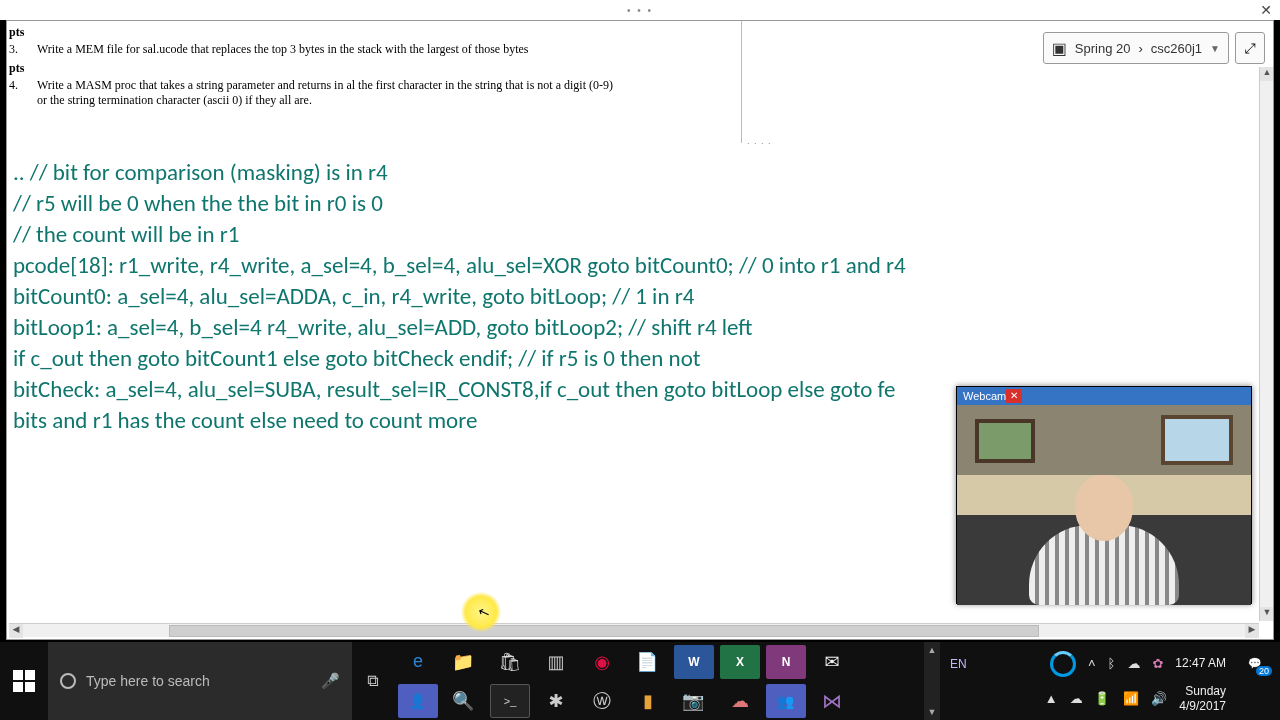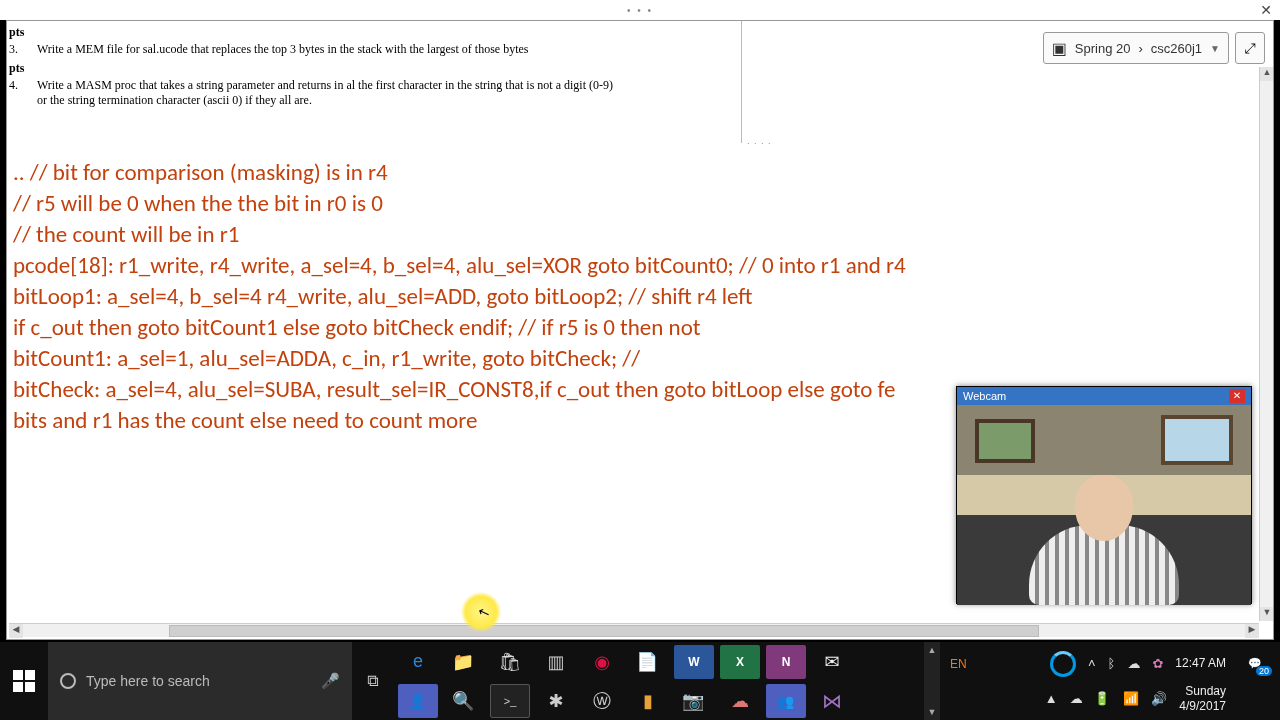--- a/index.html
+++ b/index.html
@@ -53,21 +53,21 @@
   }
   .sep-dots {
     position:absolute; left:740px; top:115px;
     color:#888; font-size:9px; letter-spacing:1px;
   }
   .code-panel {
     position:absolute; left:0; right:14px; top:128px; bottom:18px;
     background:#fff; padding:8px 4px 4px 0;
     font-family: Calibri, Arial, sans-serif;
     font-size:23px; line-height:1.35;
-    color:#c2410c; overflow:hidden; white-space:nowrap;
+    color:#0f766e; overflow:hidden; white-space:nowrap;
   }
   .cline { padding-left:6px;}
   .vscroll {
     position:absolute; right:0; top:46px; bottom:18px; width:14px;
     background:#f0f0f0; border-left:1px solid #ccc;
   }
   .vscroll .up, .vscroll .dn {
     position:absolute; left:0; width:14px; height:14px;
     text-align:center; font-size:9px; color:#555; background:#e4e4e4;
   }
@@ -87,21 +87,21 @@
   }
   .webcam {
     position:absolute; right:28px; top:386px;
     width:296px; height:218px; background:#2b2b2b;
     border:1px solid #000; z-index:50;
     box-shadow:0 0 6px rgba(0,0,0,.5);
   }
   .webcam-title {
     height:18px; background:#3574c4; color:#fff;
     font-size:11px; padding:2px 6px; display:flex;
-    justify-content:space-between; align-items:center;
+    justify-content:flex-start; align-items:center;
   }
   .webcam-close {background:#d9302c; width:16px; height:14px; font-size:10px; text-align:center; line-height:14px; cursor:pointer;}
   .webcam-body { height:200px; background:linear-gradient(#8b8470 0 35%, #d6c9a8 35% 55%, #3a3a3a 55% 100%); position:relative;}
   .webcam-person {
     position:absolute; left:50%; bottom:0; transform:translateX(-50%);
     width:160px; height:140px;
   }
   .w-head{position:absolute; left:50%; top:10px; transform:translateX(-50%); width:58px; height:66px; background:#e8c7a8; border-radius:45% 45% 50% 50%;}
   .w-body{position:absolute; left:50%; bottom:0; transform:translateX(-50%); width:150px; height:80px; background:repeating-linear-gradient(90deg,#eee 0 6px,#888 6px 10px); border-radius:60px 60px 10px 10px;}
   .w-frame1{position:absolute; left:18px; top:14px; width:60px;height:44px;background:#7b9b6a;border:4px solid #4a3626;}
@@ -153,21 +153,21 @@
   .ico.camera{color:#eee;}
   .ico.cmd{background:#222;border:1px solid #555;color:#ccc;font-size:11px;}
   .ico.gen{color:#ccc;}
   .tb-rscroll{width:16px; background:#222; display:flex; flex-direction:column; justify-content:space-between; align-items:center; font-size:9px; color:#aaa; padding:3px 0;}
   .systray {
     width:340px; display:flex; flex-direction:column; padding:4px 8px 4px 4px;
     font-size:11px;
   }
   .st-row{flex:1; display:flex; align-items:center; gap:12px; justify-content:flex-end;}
   .st-ico{font-size:13px;color:#ddd;}
-  .lang{font-size:12px;color:#f97316; margin-right:auto; margin-left:6px;}
+  .lang{font-size:12px;color:#c4b5fd; margin-right:auto; margin-left:6px;}
   .clock{text-align:right; line-height:1.2; font-size:12px; color:#eee;}
   .action-center{width:34px;height:28px;display:flex;align-items:center;justify-content:center;position:relative;}
   .ac-badge{position:absolute;bottom:2px;right:0;background:#0078d7;border-radius:8px;font-size:9px;padding:0 3px;}
   .cortana-ring{width:26px;height:26px;border:3px solid #0099e5;border-radius:50%;border-top-color:#6cf;display:inline-block;}
 </style>
 </head>
 <body>
 
 <div class="titlebar">
   <div class="title-dots">• • •</div>
@@ -201,23 +201,23 @@
   </div>
 
   <div class="sep-dots">. . . .</div>
 
   <div class="code-panel">
     <div class="cline">..  // bit for comparison (masking) is in r4</div>
     <div class="cline">    // r5 will be 0 when the the bit in r0 is 0</div>
     <div class="cline">    // the count will be in r1</div>
     <div class="cline">pcode[18]: r1_write, r4_write, a_sel=4, b_sel=4, alu_sel=XOR goto bitCount0; // 0 into r1 and r4</div>
     <div class="cline"> </div>
+    <div class="cline">bitCount0: a_sel=4, alu_sel=ADDA, c_in, r4_write, goto bitLoop;                                       // 1 in r4</div>
     <div class="cline">bitLoop1: a_sel=4, b_sel=4 r4_write, alu_sel=ADD, goto bitLoop2;                                     // shift r4 left</div>
     <div class="cline">          if c_out then goto bitCount1 else goto bitCheck endif;                     // if r5 is 0 then not</div>
-    <div class="cline">bitCount1: a_sel=1, alu_sel=ADDA, c_in, r1_write, goto bitCheck;                                                     //</div>
     <div class="cline">bitCheck: a_sel=4, alu_sel=SUBA, result_sel=IR_CONST8,if c_out then goto bitLoop else goto fe</div>
     <div class="cline">bits and r1 has the count else need to count more</div>
   </div>
 
   <div class="vscroll">
     <div class="up">▲</div>
     <div class="dn">▼</div>
   </div>
   <div class="hscroll">
     <div class="lt">◀</div>

